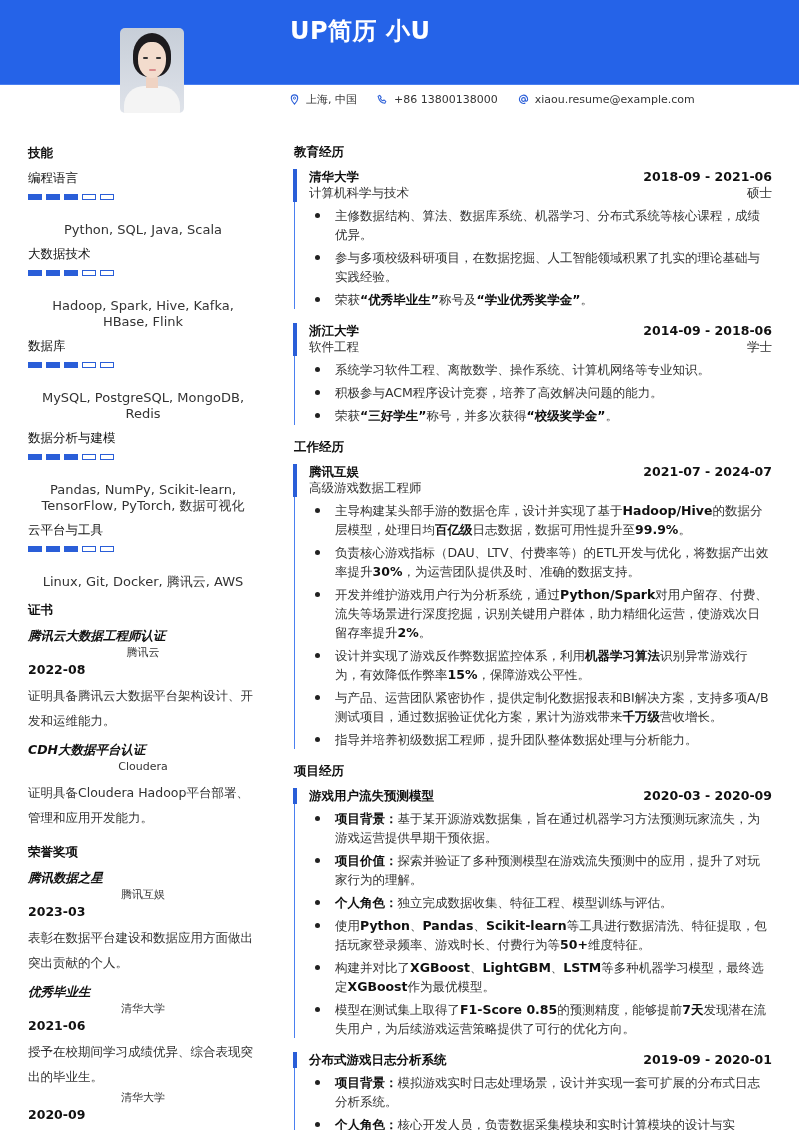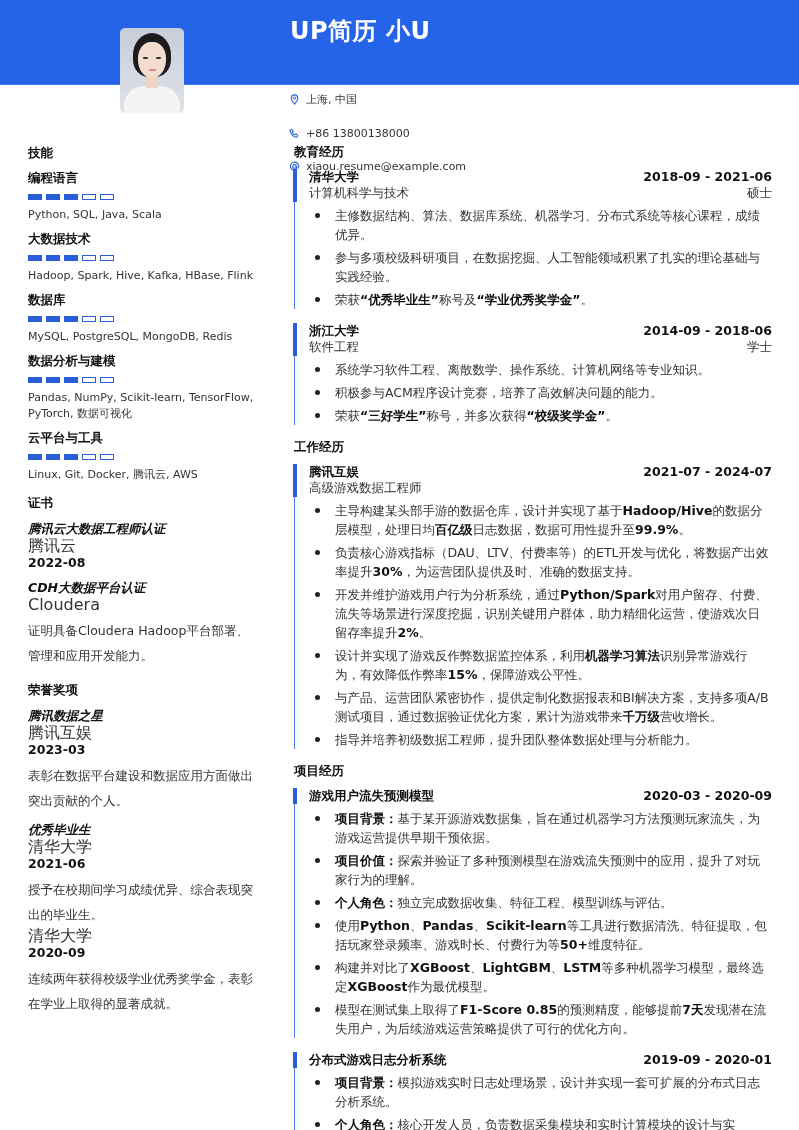--- a/index.html
+++ b/index.html
@@ -9,34 +9,34 @@
   .header-band { position: absolute; left: 0; top: 0; width: 799px; height: 85px; background: #2563e8; border-bottom: 1px solid #4a7ff0; }
   .header-title { position: absolute; left: 290px; top: 15px; font-size: 24px; font-weight: bold; color: #fff; letter-spacing: 0.5px; }
   .avatar { position: absolute; left: 120px; top: 28px; width: 64px; height: 85px; border-radius: 5px; overflow: hidden; background: linear-gradient(180deg, #c7ced8 0%, #dfe3ea 100%); }
   .avatar .hair { position: absolute; left: 13px; top: 5px; width: 38px; height: 44px; background: #1d1b1e; border-radius: 50% 50% 40% 40%; }
   .avatar .face { position: absolute; left: 18px; top: 14px; width: 28px; height: 36px; background: #f3dccd; border-radius: 45% 45% 50% 50%; }
   .avatar .eye { position: absolute; top: 29px; width: 5px; height: 2px; background: #333; border-radius: 2px; }
   .avatar .lips { position: absolute; left: 29px; top: 41px; width: 7px; height: 2px; background: #d98b8b; border-radius: 2px; }
   .avatar .neck { position: absolute; left: 26px; top: 48px; width: 12px; height: 12px; background: #efd3c3; }
   .avatar .shirt { position: absolute; left: 4px; top: 58px; width: 56px; height: 30px; background: #f4f4f4; border-radius: 20px 20px 0 0; }
 
-  .contacts { position: absolute; left: 289px; top: 92px; display: flex; gap: 20px; font-size: 11px; color: #333; flex-direction: column; }
+  .contacts { position: absolute; left: 289px; top: 92px; display: flex; gap: 20px; font-size: 11px; color: #333; }
   .contact { display: flex; align-items: center; gap: 6px; }
   .contact svg { width: 11px; height: 11px; }
 
   .left { position: absolute; left: 28px; top: 145px; width: 230px; }
   .sec-title { font-size: 12.5px; font-weight: bold; color: #111; }
-  .skill-name { font-size: 12.5px; font-weight: bold; color: #111; margin-top: 8px; }
+  .skill-name { font-size: 12.5px; font-weight: normal; color: #111; margin-top: 8px; }
   .bars { display: flex; gap: 4px; margin-top: 7px; height: 6px; }
   .bar { width: 14px; height: 6px; border: 1px solid #2a5ed8; }
   .bar.on { background: #2a5ed8; }
-  .skill-list { font-size: 11px; color: #333; margin-top: 7px; line-height: 16px; }
+  .skill-list { font-size: 13px; color: #333; margin-top: 22px; line-height: 16px; text-align: center; }
 
   .cert-name { font-size: 12.5px; font-weight: bold; color: #111; margin-top: 8px; line-height: 17px; font-style: italic; }
-  .cert-org { font-size: 16px; color: #333; line-height: 17px; }
+  .cert-org { font-size: 11px; color: #333; line-height: 17px; text-align: center; }
   .cert-date { font-size: 12.5px; font-weight: bold; color: #111; line-height: 17px; }
   .cert-desc { font-size: 12.5px; color: #333; line-height: 25px; margin-top: 5px; }
 
   .right { position: absolute; left: 294px; top: 144px; width: 478px; }
   .r-sec-title { font-size: 12.5px; font-weight: bold; color: #111; margin-bottom: 8px; }
   .entry { position: relative; padding-left: 14px; border-left: 1px solid #4a7ff0; margin-bottom: 14px; }
   .entry::before { content: ""; position: absolute; left: -2px; top: 0; width: 4px; height: 33px; background: #2a5ed8; }
   .entry.proj::before { height: 16px; }
   .entry-row { display: flex; justify-content: space-between; font-size: 12.5px; line-height: 16px; }
   .entry-row .b { font-weight: bold; color: #111; }
@@ -133,20 +133,21 @@
         <div class="bar"></div>
       </div>
       <div class="skill-list">Linux, Git, Docker, 腾讯云, AWS</div>
     </div>
 
   <div class="sec-title" style="margin-top:12px">证书</div>
   <div id="certs-wrap">
       <div class="cert-name">腾讯云大数据工程师认证</div>
       <div class="cert-org">腾讯云</div>
       <div class="cert-date">2022-08</div>
+      <div class="cert-desc">证明具备腾讯云大数据平台架构设计、开发和运维能力。</div>
       <div class="cert-name">CDH大数据平台认证</div>
       <div class="cert-org">Cloudera</div>
       <div class="cert-desc">证明具备Cloudera Hadoop平台部署、管理和应用开发能力。</div>
     </div>
 
   <div class="sec-title" style="margin-top:14px">荣誉奖项</div>
   <div id="awards-wrap">
       <div class="cert-name">腾讯数据之星</div>
       <div class="cert-org">腾讯互娱</div>
       <div class="cert-date">2023-03</div>

